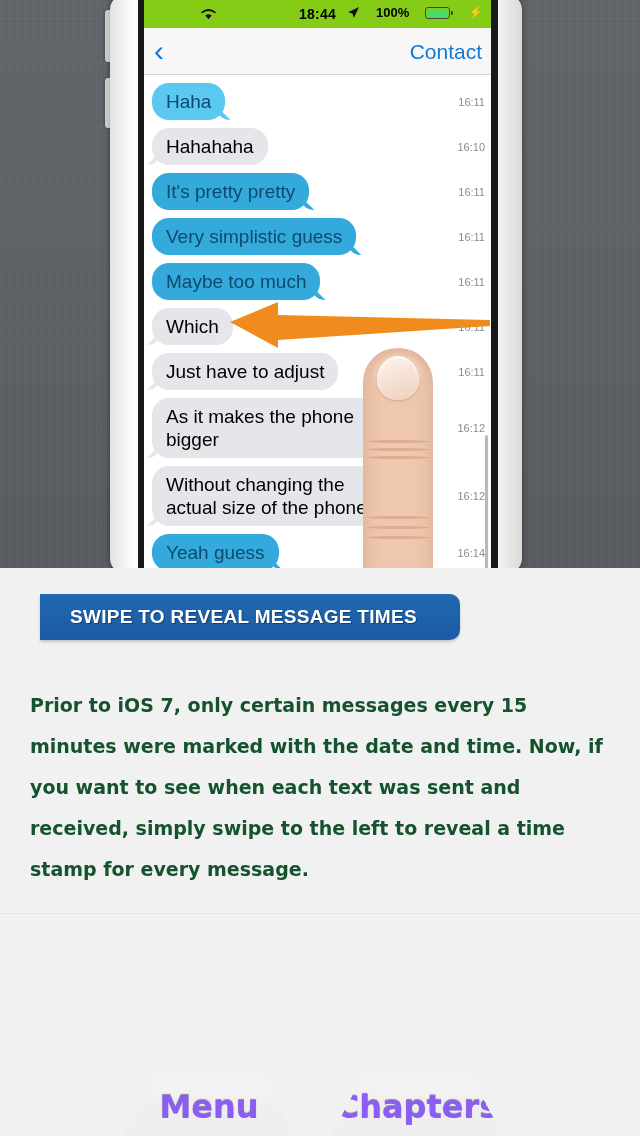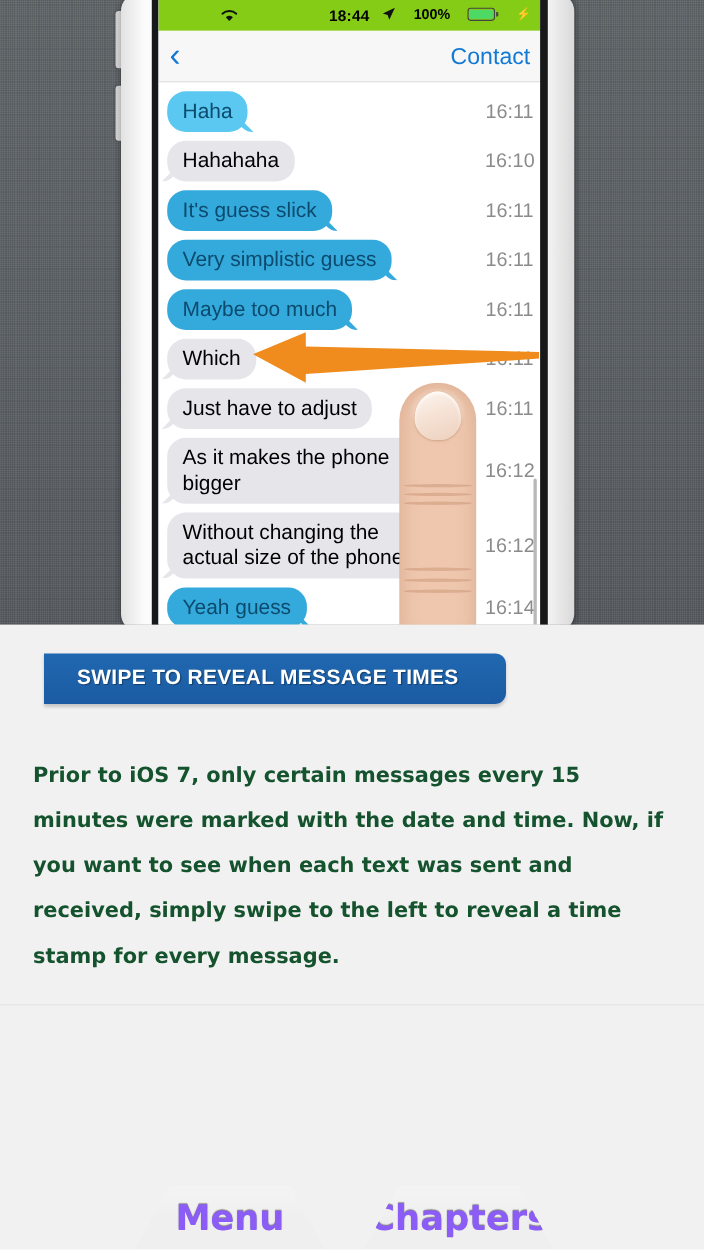--- a/index.html
+++ b/index.html
@@ -151,21 +151,21 @@
   }
   .bubble.in::after {
     content: "";
     position: absolute; left: -5px; bottom: 0px;
     width: 14px; height: 14px;
     background: #e6e5ea;
     border-bottom-right-radius: 14px;
     clip-path: polygon(100% 0, 100% 100%, 0 100%);
   }
   .ts {
-    font-size: 18px;
+    font-size: 11px;
     color: #8b8b8b;
     width: 44px;
     text-align: right;
     flex: 0 0 44px;
     margin-left: auto;
   }
   .row.in .ts { margin-left: auto; }
 
   
   .scrollbar {
@@ -334,21 +334,21 @@
     <div class="msgs" id="message-list">
       <div class="row out">
           <div class="bubble out light">Haha</div>
           <div class="ts">16:11</div>
         </div>
         <div class="row in">
           <div class="bubble in">Hahahaha</div>
           <div class="ts">16:10</div>
         </div>
         <div class="row out">
-          <div class="bubble out">It's guess slick</div>
+          <div class="bubble out">It's pretty pretty</div>
           <div class="ts">16:11</div>
         </div>
         <div class="row out">
           <div class="bubble out">Very simplistic guess</div>
           <div class="ts">16:11</div>
         </div>
         <div class="row out">
           <div class="bubble out">Maybe too much</div>
           <div class="ts">16:11</div>
         </div>

